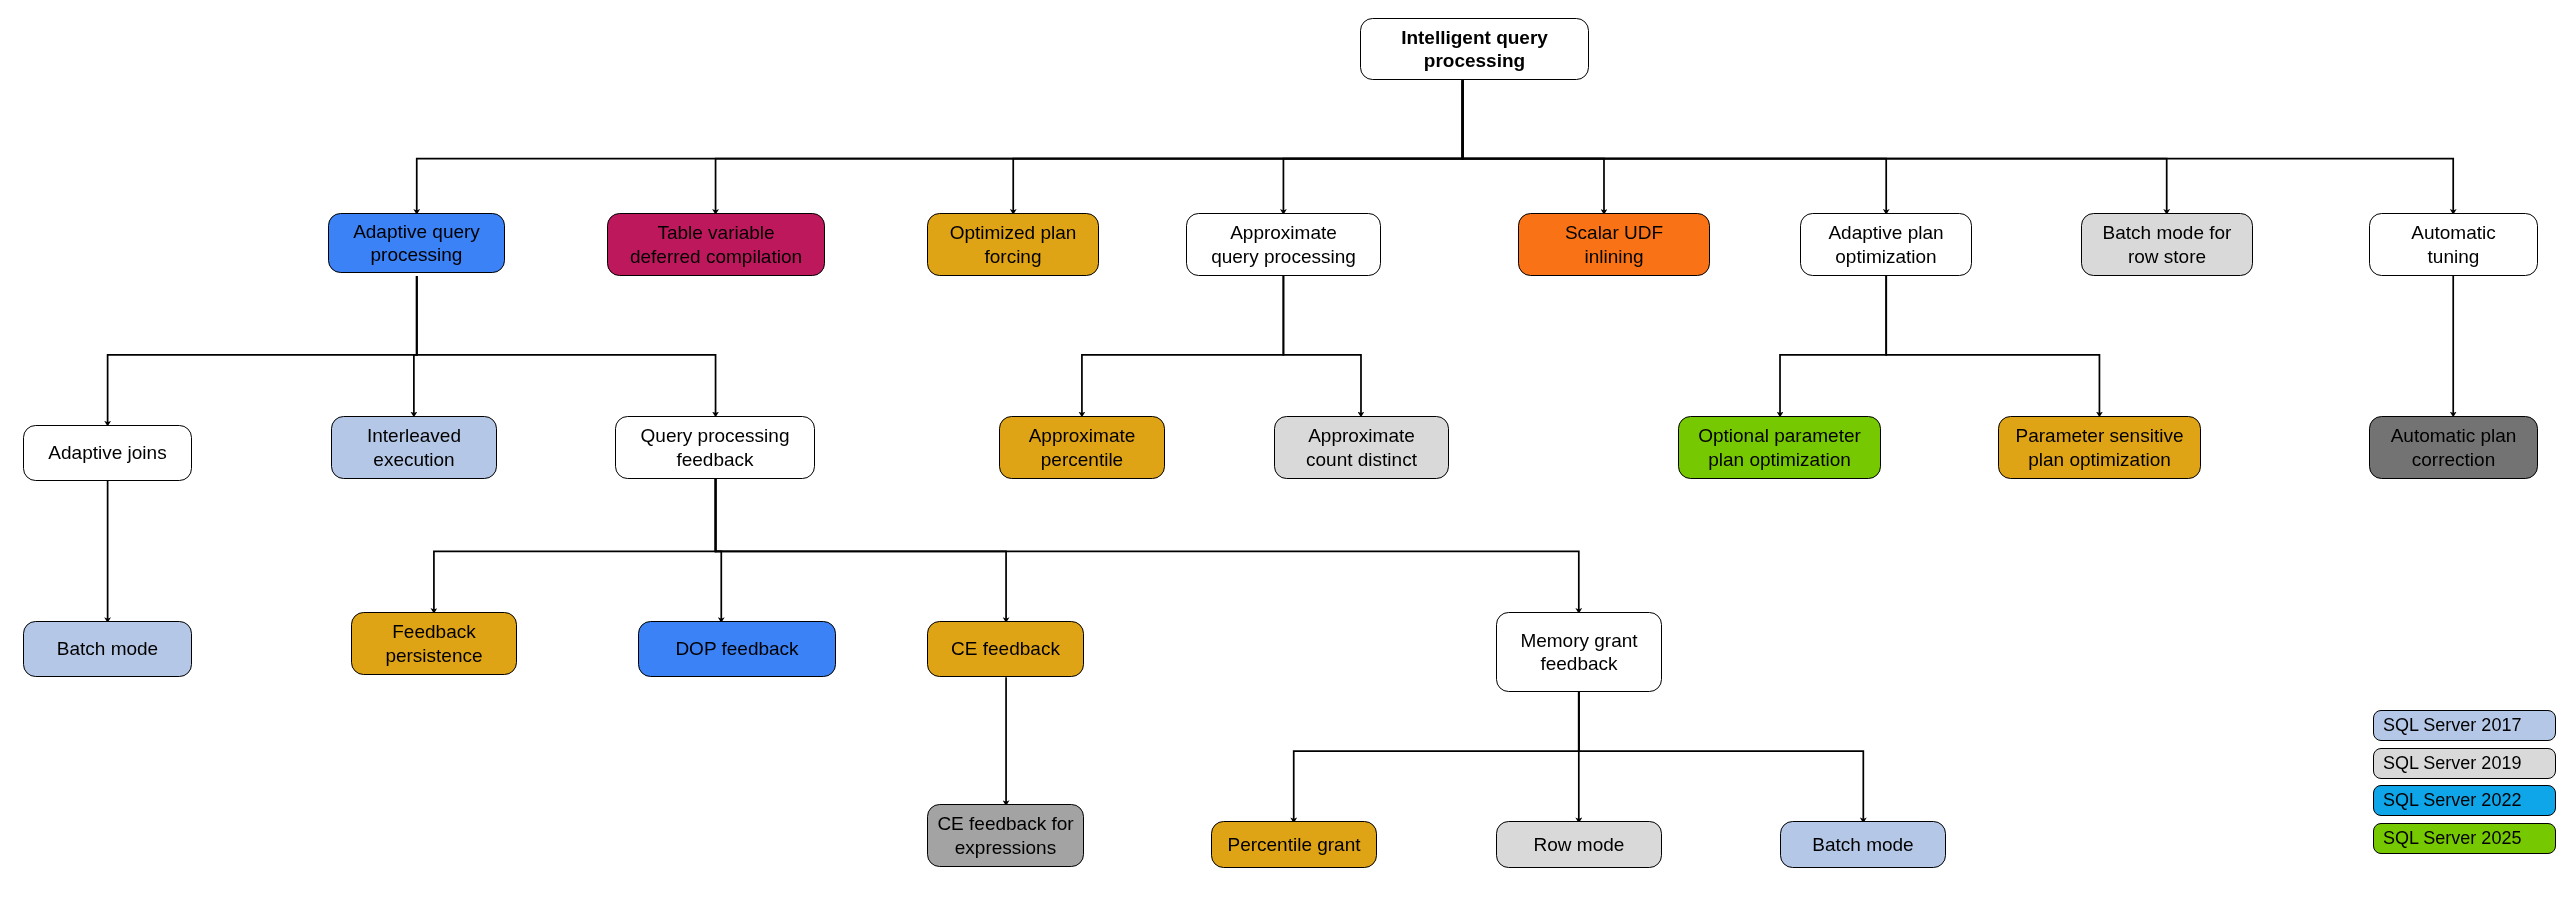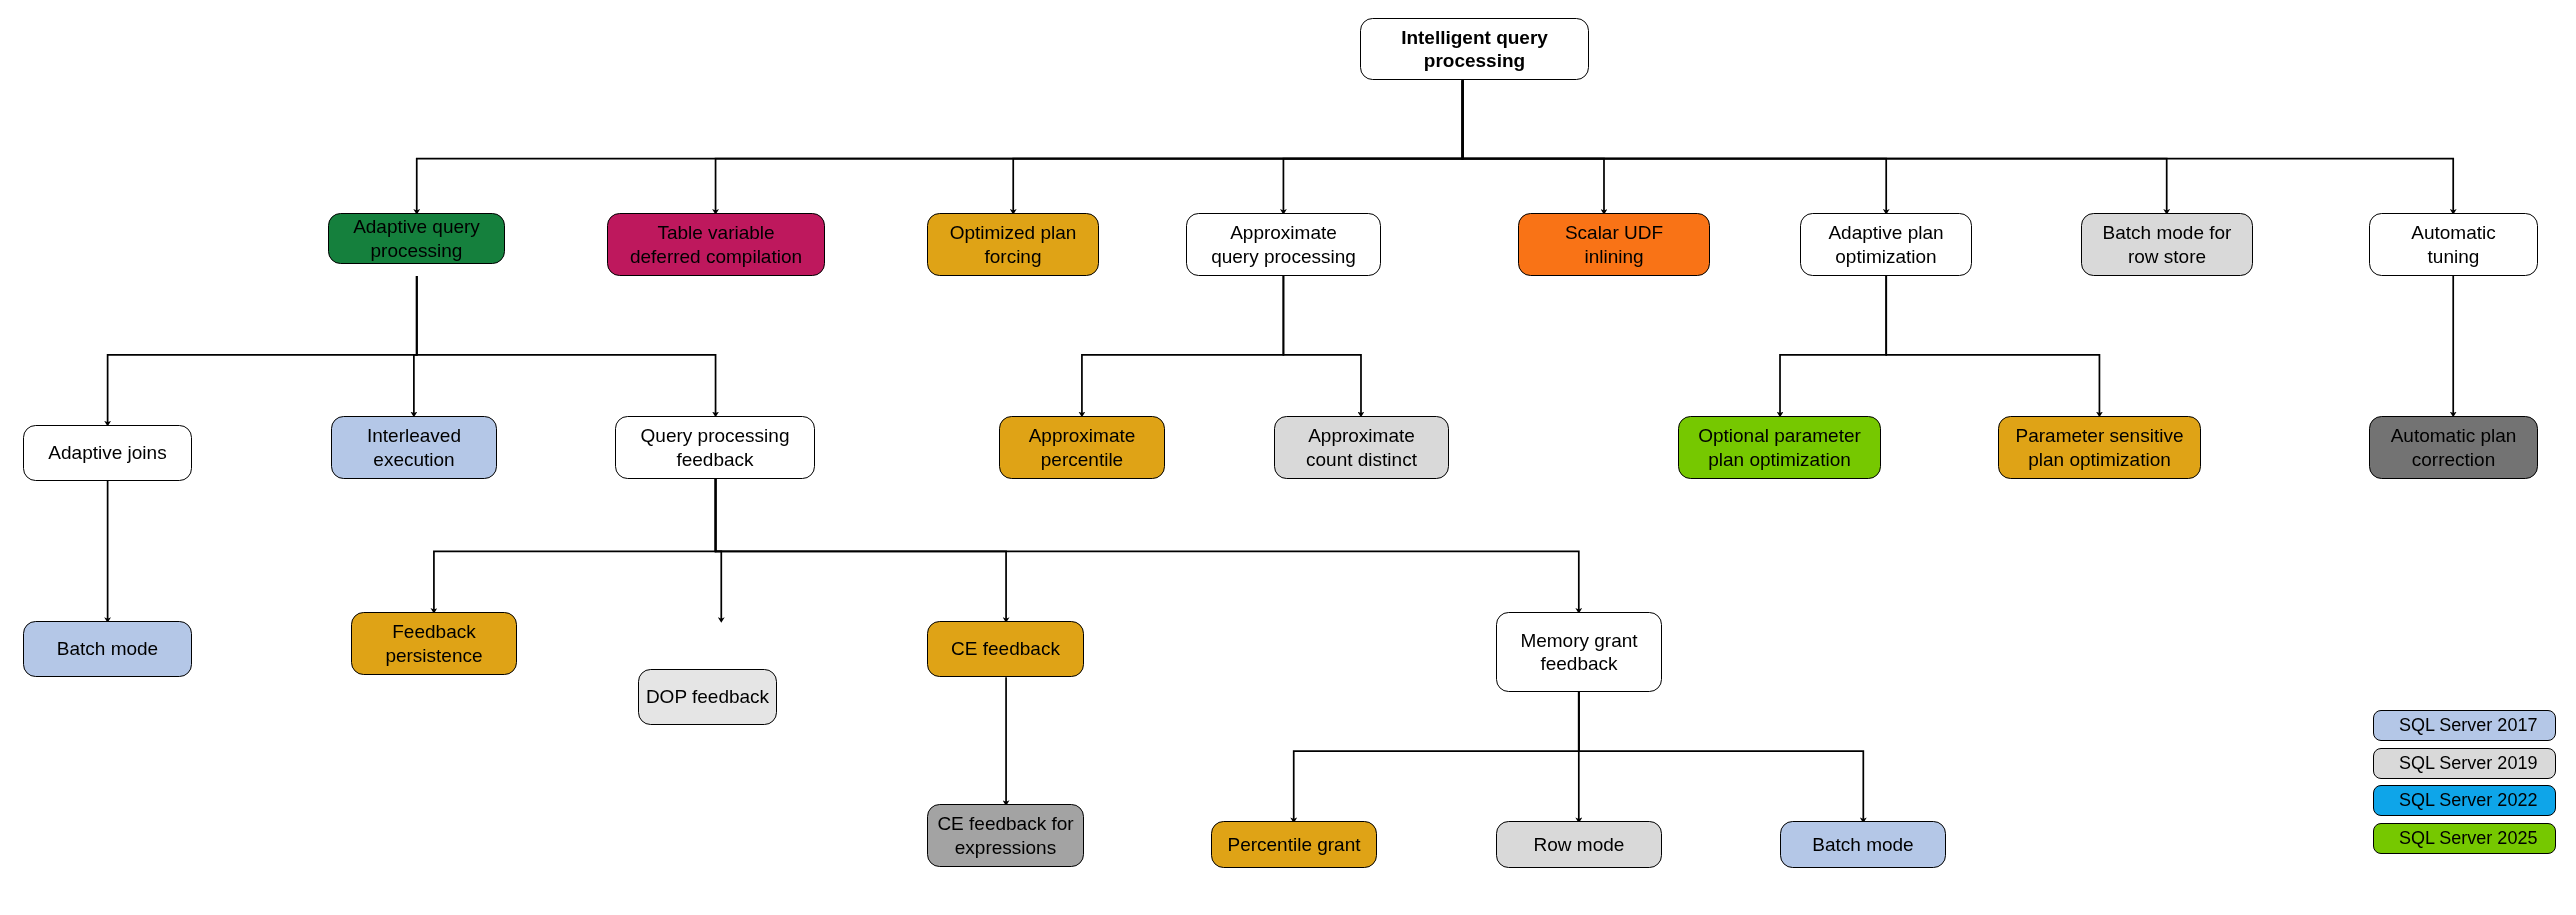--- a/index.html
+++ b/index.html
@@ -26,21 +26,21 @@
   .node.root{font-weight:bold;margin-left:12px;}
   .legend-item{
     position:absolute;
     box-sizing:border-box;
     border:1.7px solid #000000;
     border-radius:8px;
     background:#ffffff;
     display:flex;
     align-items:center;
     justify-content:flex-start;
-    padding-left:25px;
+    padding-left:9px;
     color:#000;
     font-size:18px;
     font-family:"Liberation Sans",sans-serif;
   }
 </style>
 </head>
 <body>
 
 <div id="stage">
   <svg id="wires" viewBox="0 0 4500 1600">
@@ -73,21 +73,21 @@
         <path d="M1250,836 L1250,963 L2758,963 L2758,1067" marker-end="url(#arw)" stroke-width="3"></path>
         <path d="M1757.5,1183 L1757.5,1403" marker-end="url(#arw)" stroke-width="3"></path>
         <path d="M2758,1179 L2758,1312 L2260,1312 L2260,1433" marker-end="url(#arw)" stroke-width="3"></path>
         <path d="M2758,1179 L2758,1433" marker-end="url(#arw)" stroke-width="3"></path>
         <path d="M2758,1179 L2758,1312 L3255,1312 L3255,1433" marker-end="url(#arw)" stroke-width="3"></path>
       </g>
   </svg>
   <div id="node-layer">
       <div class="node root" style="left: 1348px; top: 18.3px; width: 229px; height: 62px; background: rgb(255, 255, 255);">Intelligent query
 processing</div>
-      <div class="node" style="left: 328px; top: 213px; width: 177px; height: 51px; background: #15803d;">Adaptive query
+      <div class="node" style="left: 328px; top: 213px; width: 177px; height: 60px; background: #3b82f6;">Adaptive query
 processing</div>
       <div class="node" style="left: 607px; top: 213px; width: 218px; height: 63px; background: #be185d;">Table variable
 deferred compilation</div>
       <div class="node" style="left: 927px; top: 213px; width: 172px; height: 63px; background: rgb(223, 163, 22);">Optimized plan
 forcing</div>
       <div class="node" style="left: 1186px; top: 213px; width: 195px; height: 63px; background: rgb(255, 255, 255);">Approximate
 query processing</div>
       <div class="node" style="left: 1518px; top: 213px; width: 192px; height: 63px; background: #f97316;">Scalar UDF
 inlining</div>
       <div class="node" style="left: 1800px; top: 213px; width: 172px; height: 63px; background: rgb(255, 255, 255);">Adaptive plan
@@ -107,21 +107,21 @@
 count distinct</div>
       <div class="node" style="left: 1678px; top: 416px; width: 203px; height: 63px; background: rgb(118, 200, 0);">Optional parameter
 plan optimization</div>
       <div class="node" style="left: 1998px; top: 416px; width: 203px; height: 63px; background: rgb(223, 163, 22);">Parameter sensitive
 plan optimization</div>
       <div class="node" style="left: 2369px; top: 416px; width: 169px; height: 63px; background: #737373;">Automatic plan
 correction</div>
       <div class="node" style="left: 23px; top: 621px; width: 169px; height: 56px; background: rgb(180, 199, 231);">Batch mode</div>
       <div class="node" style="left: 351px; top: 612px; width: 166px; height: 63px; background: rgb(223, 163, 22);">Feedback
 persistence</div>
-      <div class="node" style="left: 638px; top: 621px; width: 139px; height: 56px; background: #e5e5e5; margin-top: 48px;">DOP feedback</div>
+      <div class="node" style="left: 638px; top: 621px; width: 198px; height: 56px; background: #3b82f6;">DOP feedback</div>
       <div class="node" style="left: 927px; top: 621px; width: 157px; height: 56px; background: rgb(223, 163, 22);">CE feedback</div>
       <div class="node" style="left: 1496px; top: 612px; width: 166px; height: 80px; background: rgb(255, 255, 255);">Memory grant
 feedback</div>
       <div class="node" style="left: 927px; top: 804px; width: 157px; height: 63px; background: #a3a3a3;">CE feedback for
 expressions</div>
       <div class="node" style="left: 1211px; top: 821px; width: 166px; height: 47px; background: rgb(223, 163, 22);">Percentile grant</div>
       <div class="node" style="left: 1496px; top: 821px; width: 166px; height: 47px; background: rgb(217, 217, 217);">Row mode</div>
       <div class="node" style="left: 1780px; top: 821px; width: 166px; height: 47px; background: rgb(180, 199, 231);">Batch mode</div>
     </div>
   <div id="legend-layer">

